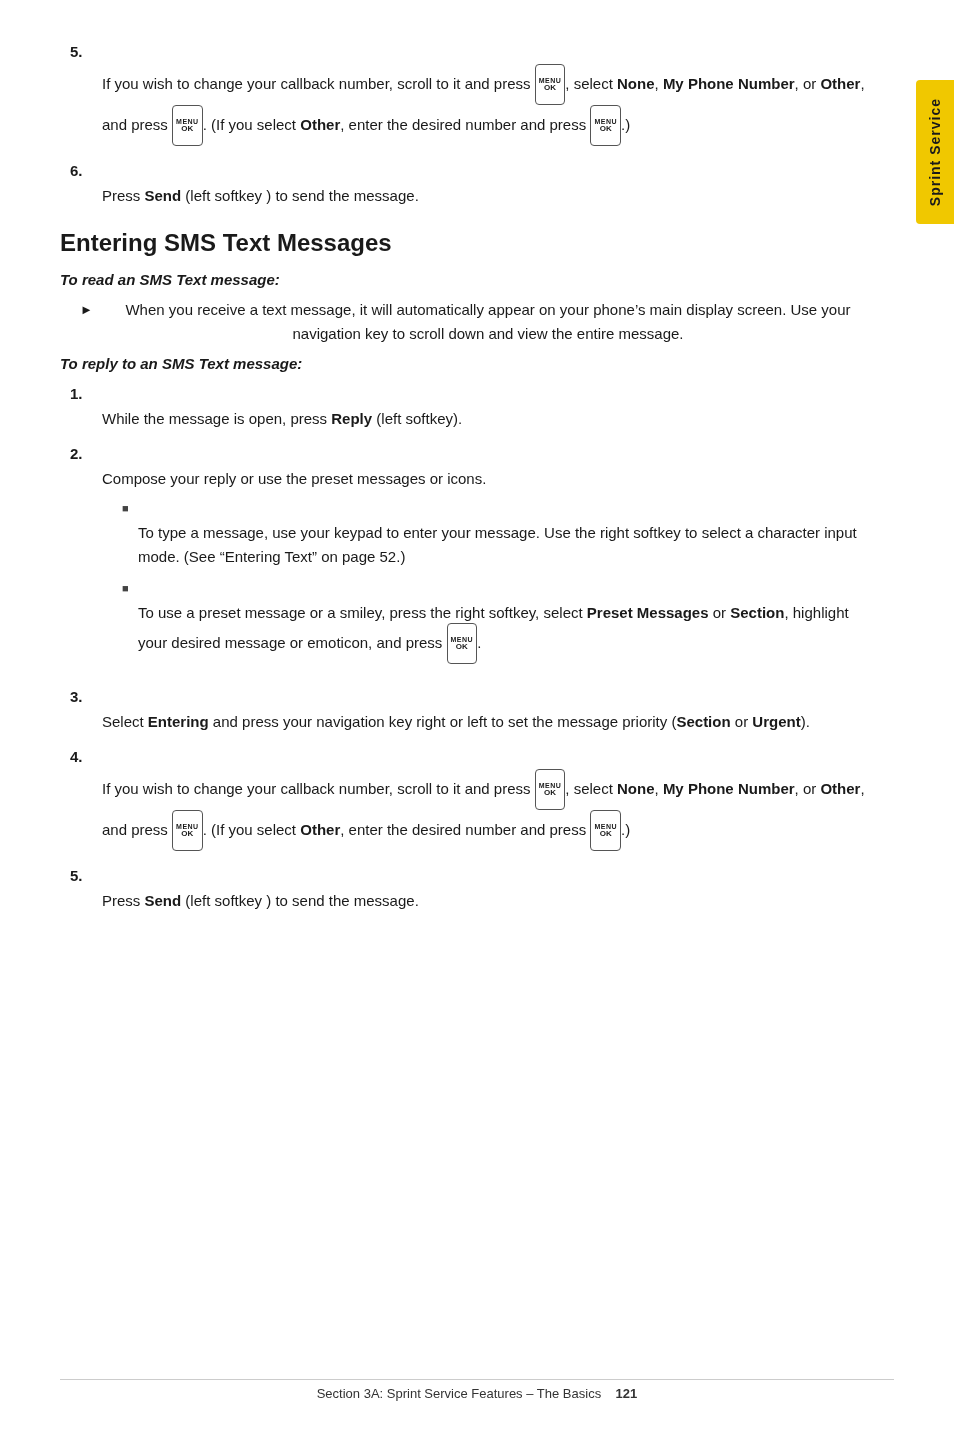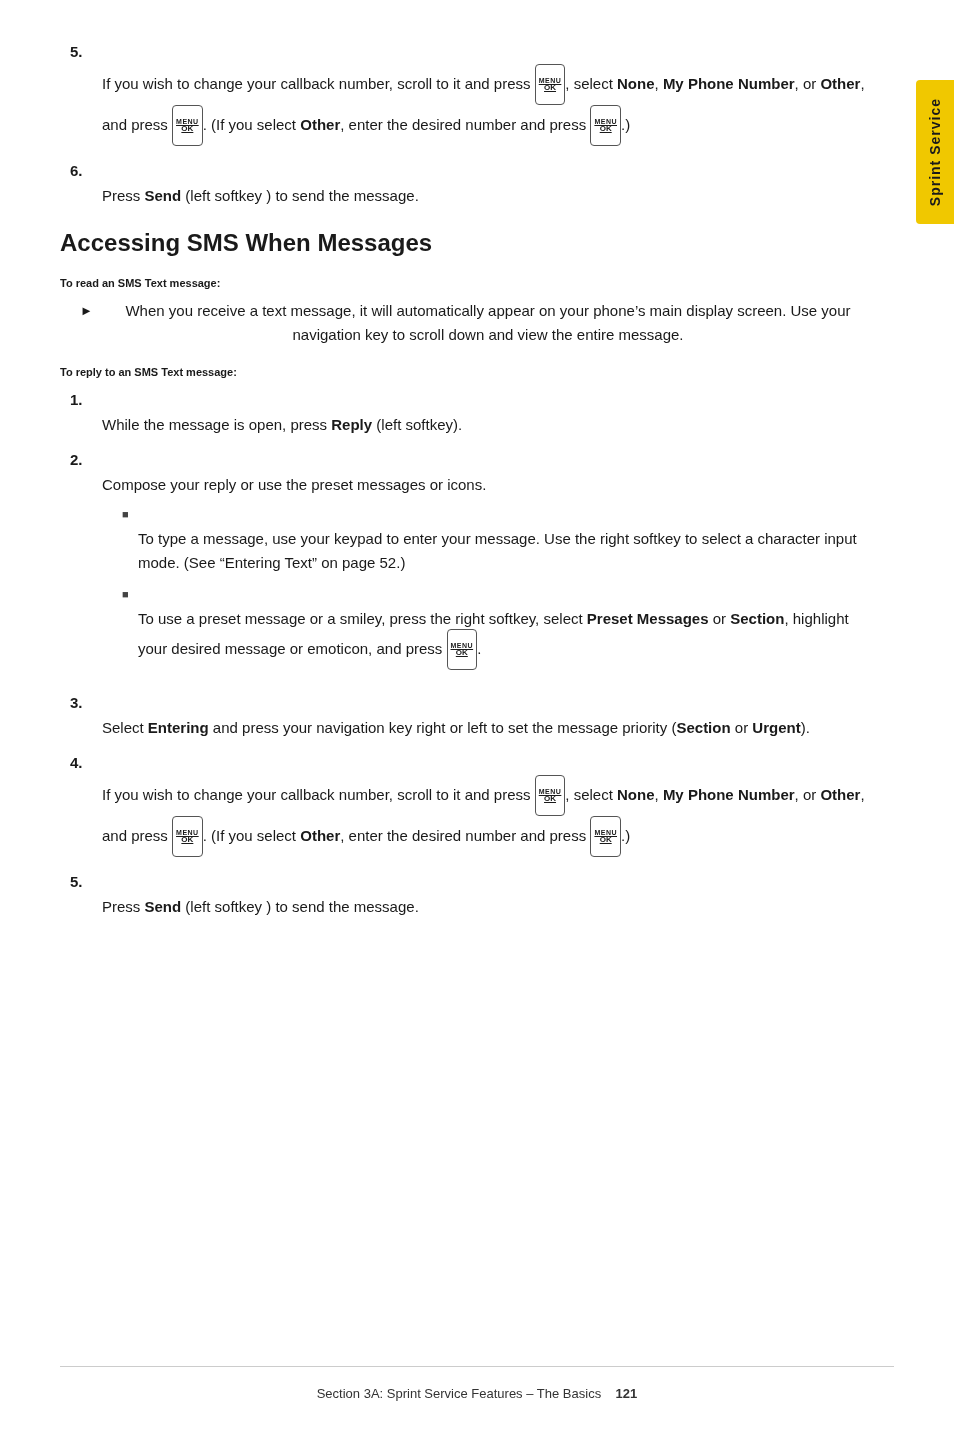--- a/index.html
+++ b/index.html
@@ -40,23 +40,24 @@
       white-space: nowrap;
     }
     .section-title {
       font-size: 24px;
       font-weight: bold;
       margin-bottom: 14px;
       margin-top: 10px;
     }
     .sub-heading {
       font-weight: bold;
-      font-size: 11px;
+      font-size: 15px;
       margin-bottom: 10px;
-      margin-top: 20px;
+      margin-top: 4px;
+      font-style: italic;
     }
     .numbered-list {
       list-style: none;
       padding-left: 10px;
     }
     .numbered-item {
       display: flex;
       margin-bottom: 12px;
       line-height: 1.55;
     }
@@ -123,21 +124,20 @@
       border: 1.5px solid #555;
       border-radius: 4px;
       padding: 12px 3px;
       font-size: 8px;
       line-height: 1.1;
       vertical-align: middle;
       min-width: 22px;
       min-height: 18px;
       position: relative;
       top: -1px;
-      text-decoration: underline;
     }
     .menu-ok .menu-label {
       font-size: 7px;
       font-weight: bold;
       letter-spacing: 0.5px;
       line-height: 1;
     }
     .menu-ok .ok-label {
       font-size: 8px;
       font-weight: bold;
@@ -145,21 +145,21 @@
     }
     .footer {
       position: absolute;
       bottom: 30px;
       left: 0;
       right: 0;
       text-align: center;
       font-size: 13px;
       color: #333;
       border-top: 1px solid #ccc;
-      padding-top: 19px;
+      padding-top: 6px;
       margin: 0 60px;
     }
     .footer .page-num {
       font-weight: bold;
     }
   </style>
 </head>
 <body>
 
 <div class="page-container">
@@ -185,21 +185,21 @@
       </span>
     </li>
     <li class="numbered-item">
       <span class="num bold">6.</span>
       <span class="content">
         Press <span class="bold">Send</span> (left softkey ) to send the message.
       </span>
     </li>
   </ul>
 
-  <h2 class="section-title">Accessing SMS When Messages</h2>
+  <h2 class="section-title">Entering SMS Text Messages</h2>
 
   <p class="sub-heading">To read an SMS Text message:</p>
 
   <ul class="bullet-list">
     <li class="bullet-item">
       <span class="arrow">►</span>
       <span class="content">
         When you receive a text message, it will automatically appear on your phone’s main display screen. Use your navigation key to scroll down and view the entire message.
       </span>
     </li>

